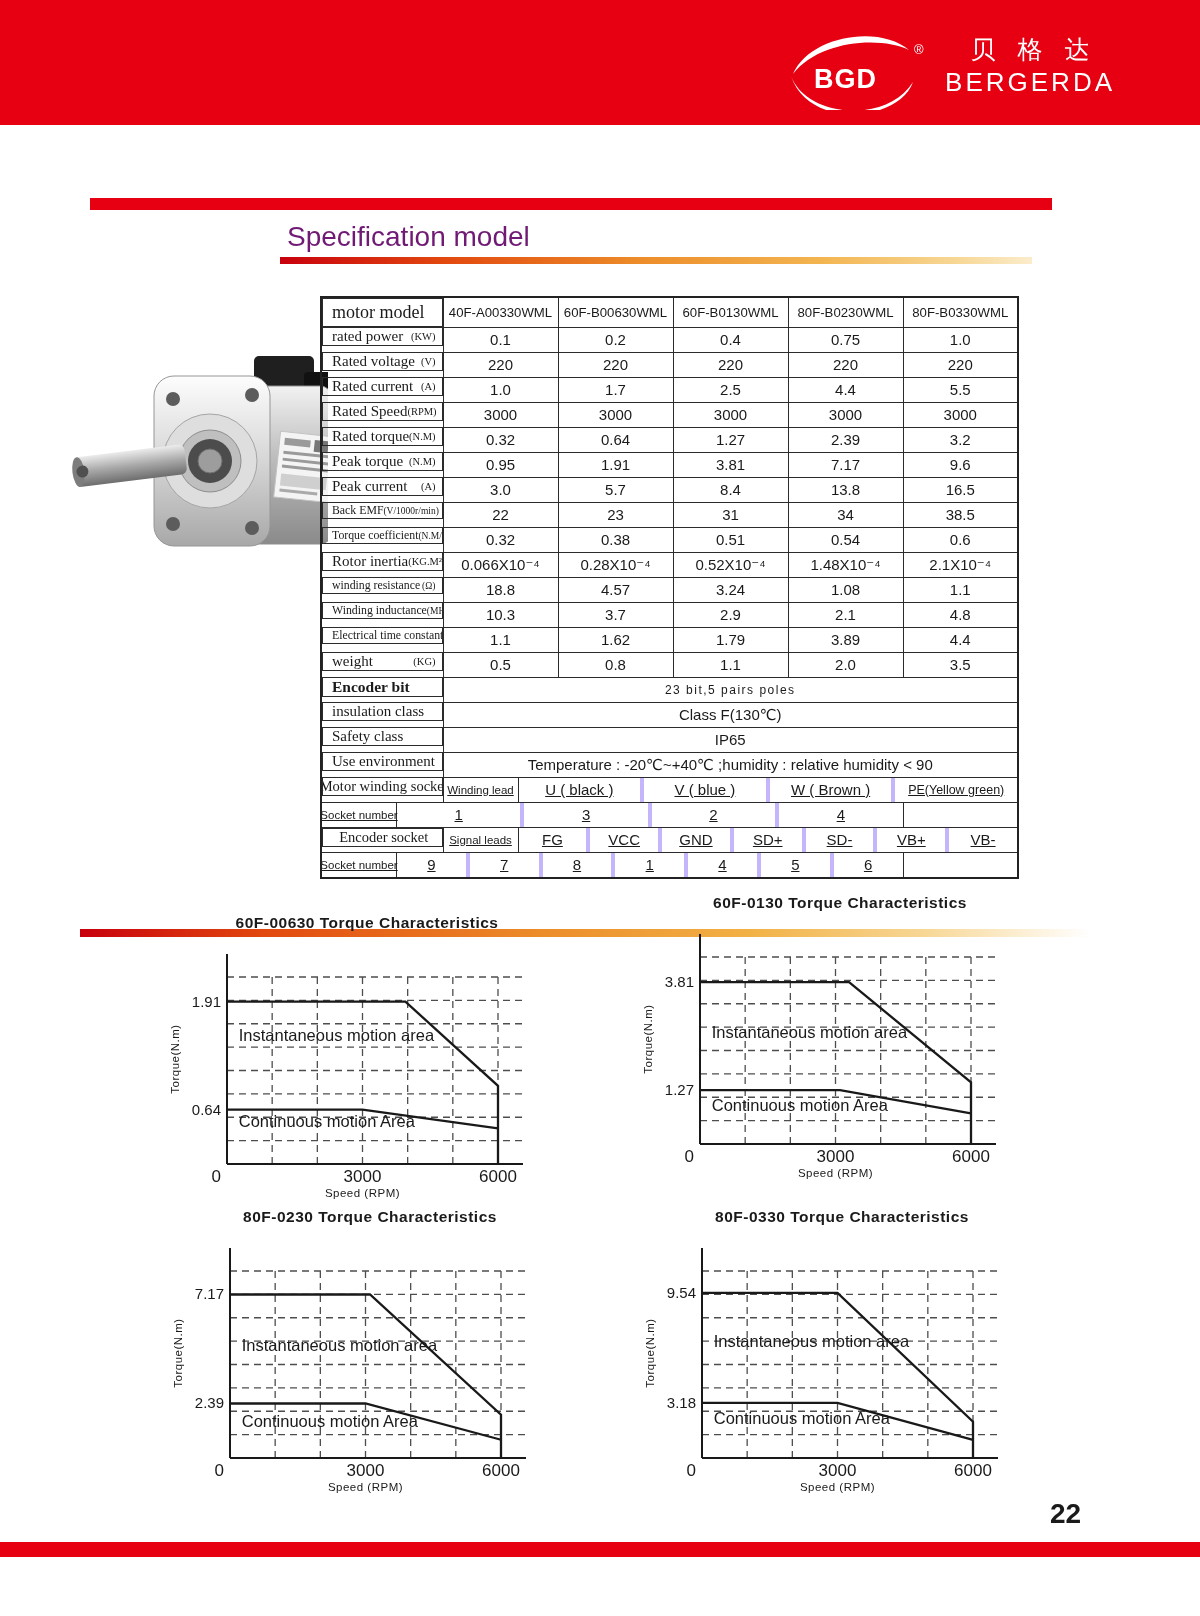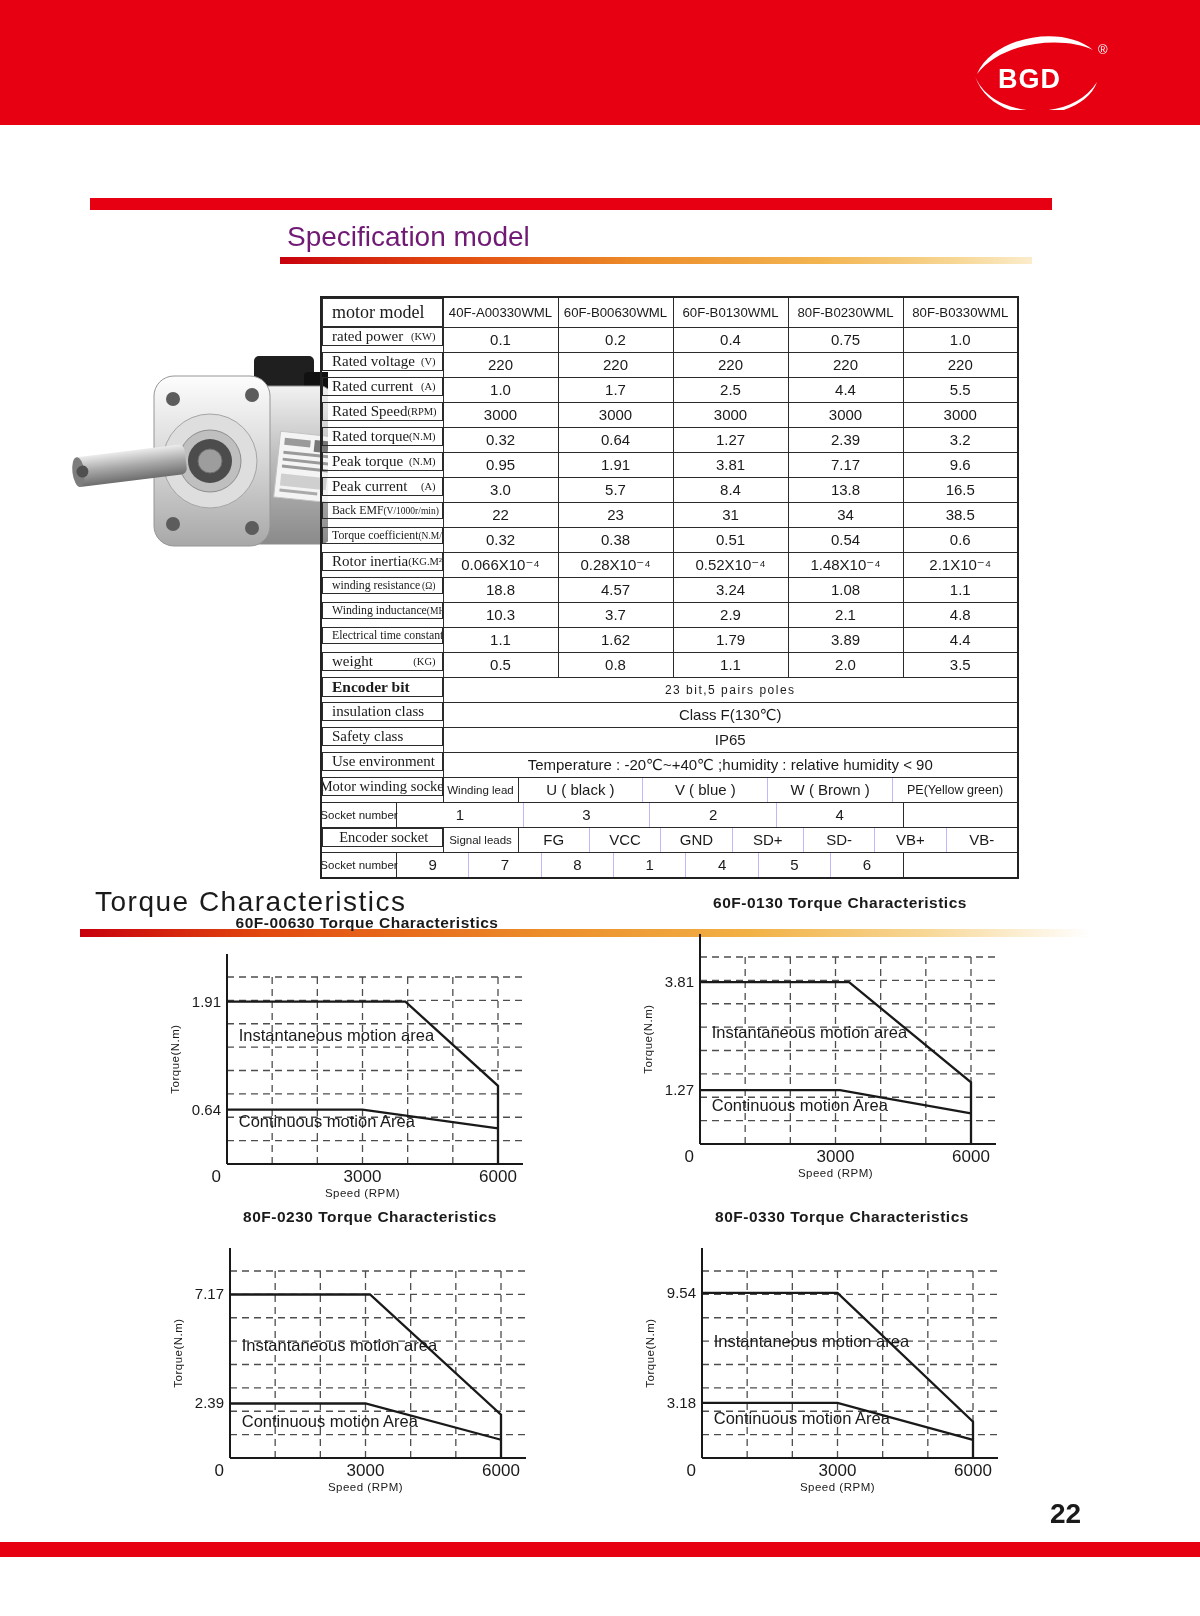--- a/index.html
+++ b/index.html
@@ -36,24 +36,24 @@
   .spec-table td.cond .lbl-text{font-size:11.8px;}
   .spec-table td.cond .unit{font-size:9.5px;}
   .spec-table tr td:first-child{border:1px solid #2b2b2b;}
   .spec-table td.hdr-lbl{font-size:18px;}
   .spec-table td.model{font-size:13.2px;}
   .spec-table td.b{font-weight:700;font-size:15.5px;}
   .spec-table td.span-val{font-size:15px;}
   .spec-table td.enc{font-size:12px;letter-spacing:1.5px;}
   .spec-table td.grp{font-size:14.5px;text-align:center;justify-content:center;}
   .spec-table td.subwrap{padding:0;}
-  .subrow{display:flex;width:100%;height:24px;align-items:stretch;}
+  .subrow{display:flex;width:100%;height:24px;align-items:stretch;text-decoration:underline;}
   .sublabel{width:74px;flex:0 0 74px;border-right:1px solid #2b2b2b;font-size:11.5px;
             display:flex;align-items:center;justify-content:center;}
-  .subcell{flex:1;border-right:1px solid #c4b5fd;font-size:15px;display:flex;align-items:center;justify-content:center;}
+  .subcell{flex:1;border-right:4px solid #c4b5fd;font-size:15px;display:flex;align-items:center;justify-content:center;}
   .subcell:last-child{border-right:none;}
   .subcell.sm{font-size:12.5px;}
   
   .chart{position:absolute;}
   .c-title{font-size:15.5px;font-weight:700;letter-spacing:.5px;fill:#1a1a1a;}
   .grid{stroke:#4d4d4d;stroke-width:1.3;stroke-dasharray:7 5;}
   .axis{stroke:#191919;stroke-width:2;}
   .series{fill:none;stroke:#191919;stroke-width:2.3;}
   .tick{font-size:15px;fill:#1a1a1a;}
   .big{font-size:17px;}
@@ -69,20 +69,24 @@
 <div class="page">
 
   <header class="topbar">
     <div class="logo">
       <svg width="150" height="86" viewBox="0 0 150 86">
         <path d="M12,50 C28,12 98,0 128,26 C100,12 38,16 12,50 Z" fill="#ffffff"></path>
         <path d="M10,52 C26,94 106,100 132,58 C118,98 28,106 10,52 Z" fill="#ffffff"></path>
         <text x="33" y="64" font-size="27" font-weight="700" fill="#ffffff" letter-spacing="1">BGD</text>
         <text x="133" y="30" font-size="13" fill="#ffffff">®</text>
       </svg>
+      <div class="logo-right">
+        <div class="logo-cn">贝格达</div>
+        <div class="logo-en">BERGERDA</div>
+      </div>
     </div>
   </header>
 
   <div class="title-rule"></div>
 
   <h2 class="spec-heading">Specification model</h2>
   <div class="spec-rule"></div>
 
   <svg class="motor" width="262" height="240" viewBox="0 0 262 240">
     <defs>
@@ -366,21 +370,20 @@
               <div class="subcell">1</div>
               <div class="subcell">4</div>
               <div class="subcell">5</div>
               <div class="subcell">6</div>
             </div>
           </td>
         </tr>
       </tbody>
   </table>
 
-  <h2 class="torque-heading">Torque Characteristics</h2>
   <div class="torque-rule"></div>
 
   <div class="chart" style="left:165px;top:908px;"><svg width="402" height="294" viewBox="0 0 402 294">
         <text x="202" y="20" text-anchor="middle" class="c-title">60F-00630 Torque Characteristics</text>
         <line x1="107.16666666666666" y1="69" x2="107.16666666666666" y2="256" class="grid"></line>
         <line x1="152.33333333333331" y1="69" x2="152.33333333333331" y2="256" class="grid"></line>
         <line x1="197.5" y1="69" x2="197.5" y2="256" class="grid"></line>
         <line x1="242.66666666666666" y1="69" x2="242.66666666666666" y2="256" class="grid"></line>
         <line x1="287.83333333333337" y1="69" x2="287.83333333333337" y2="256" class="grid"></line>
         <line x1="333" y1="69" x2="333" y2="256" class="grid"></line>

